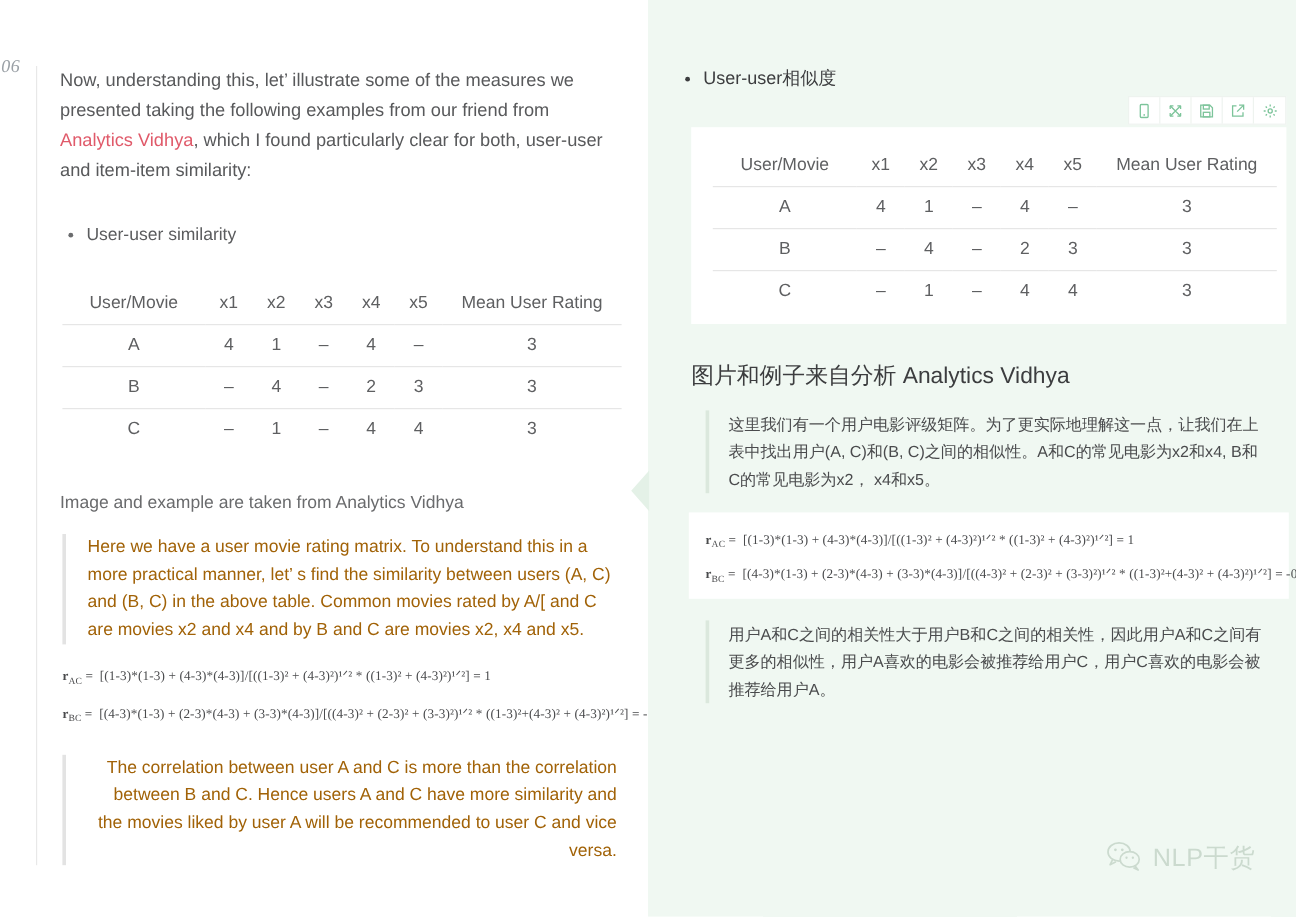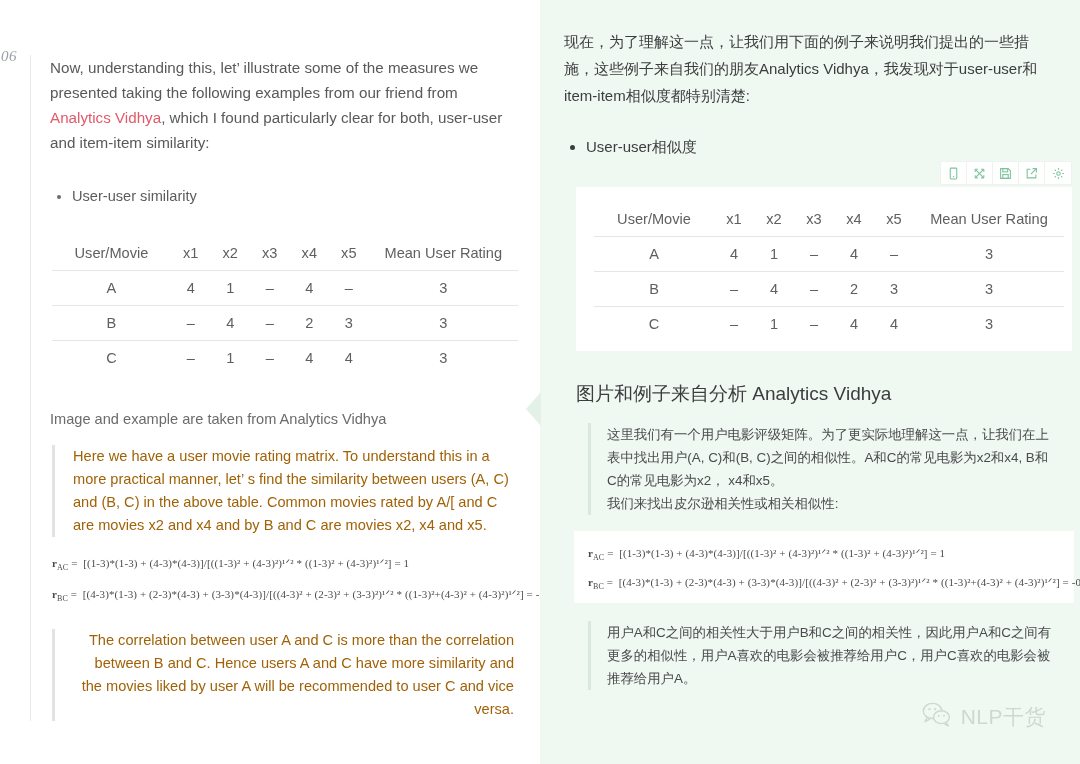--- a/index.html
+++ b/index.html
@@ -176,21 +176,21 @@
     padding: 10px 8px 12px 8px;
     width: 500px;
   }
   .formula-card .formula { margin: 6px 0 0 6px; }
   .formula-card .formula + .formula { margin-top: 14px; }
 
   
   .watermark {
     position: absolute;
     right: 34px; bottom: 33px;
-    display: flex; align-items: center; gap: 9px;
+    display: flex; gap: 9px;
     opacity: .45;
   }
   .watermark .wm-text {
     font-size: 21px;
     color: #9fb6a4;
     letter-spacing: .5px;
   }
 </style>
 </head>
 <body>
@@ -271,21 +271,20 @@
 
       <div class="quote-block" style="margin-top:26px;text-align:right;">
         <span>The correlation between user A and C is more than the correlation between B and C. Hence users A and C have more similarity and the movies liked by user A will be recommended to user C and vice versa.</span>
       </div>
     </div>
   </div>
 
   <div class="right-panel">
     <div class="notch"></div>
 
-    <p class="para-zh">现在，为了理解这一点，让我们用下面的例子来说明我们提出的一些措施，这些例子来自我们的朋友Analytics Vidhya，我发现对于user-user和item-item相似度都特别清楚:</p>
 
     <ul class="bullet-list-zh">
       <li><span>User-user相似度</span></li>
     </ul>
 
     <div class="table-card">
 
       <div class="toolbar">
         <div class="tb-btn">
           <svg width="13" height="13" viewBox="0 0 24 24" fill="none" stroke="#7cc49a" stroke-width="2">
@@ -362,21 +361,20 @@
             <td class="last-col">3</td>
           </tr>
         </tbody>
       </table>
     </div>
 
     <p class="caption-zh">图片和例子来自分析 Analytics Vidhya</p>
 
     <div class="quote-block-zh">
       <span>这里我们有一个用户电影评级矩阵。为了更实际地理解这一点，让我们在上表中找出用户(A, C)和(B, C)之间的相似性。A和C的常见电影为x2和x4, B和C的常见电影为x2， x4和x5。</span><br>
-      <span>我们来找出皮尔逊相关性或相关相似性:</span>
     </div>
 
     <div class="formula-card">
       <div class="formula">
         <span class="var">r</span><sub>AC</sub> =&nbsp;
         <span>[(1-3)*(1-3) + (4-3)*(4-3)]/[((1-3)² + (4-3)²)¹ᐟ² * ((1-3)² + (4-3)²)¹ᐟ²] = 1</span>
       </div>
       <div class="formula">
         <span class="var">r</span><sub>BC</sub> =&nbsp;
         <span>[(4-3)*(1-3) + (2-3)*(4-3) + (3-3)*(4-3)]/[((4-3)² + (2-3)² + (3-3)²)¹ᐟ² * ((1-3)²+(4-3)² + (4-3)²)¹ᐟ²] = -0.866</span>

